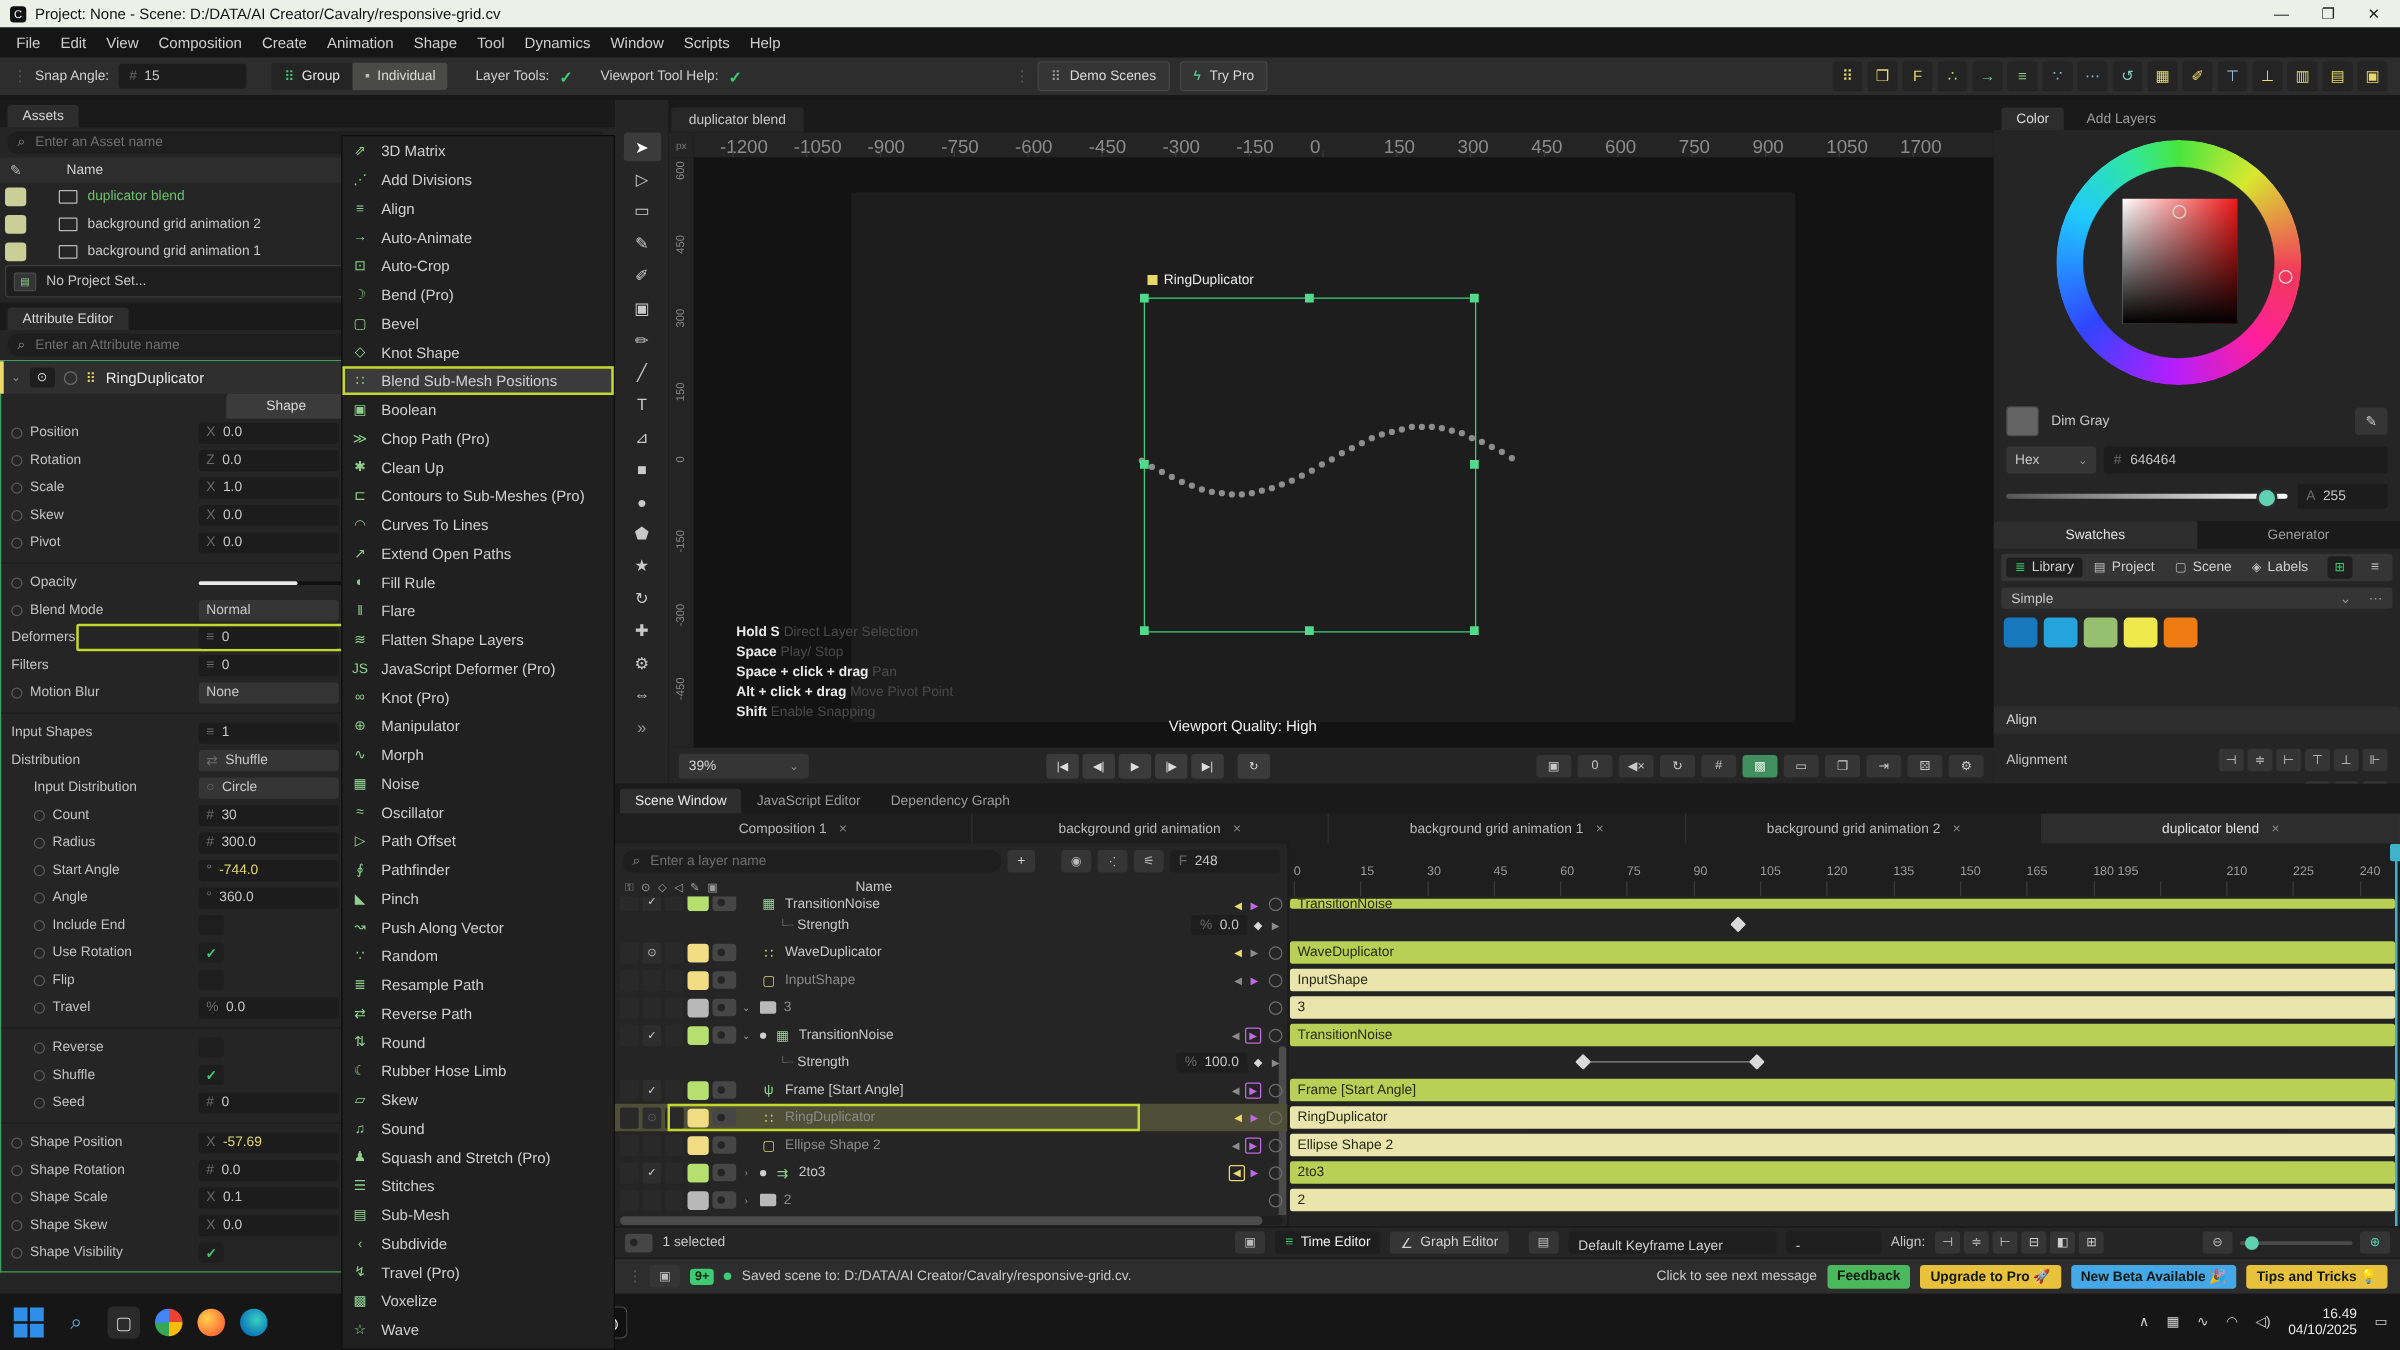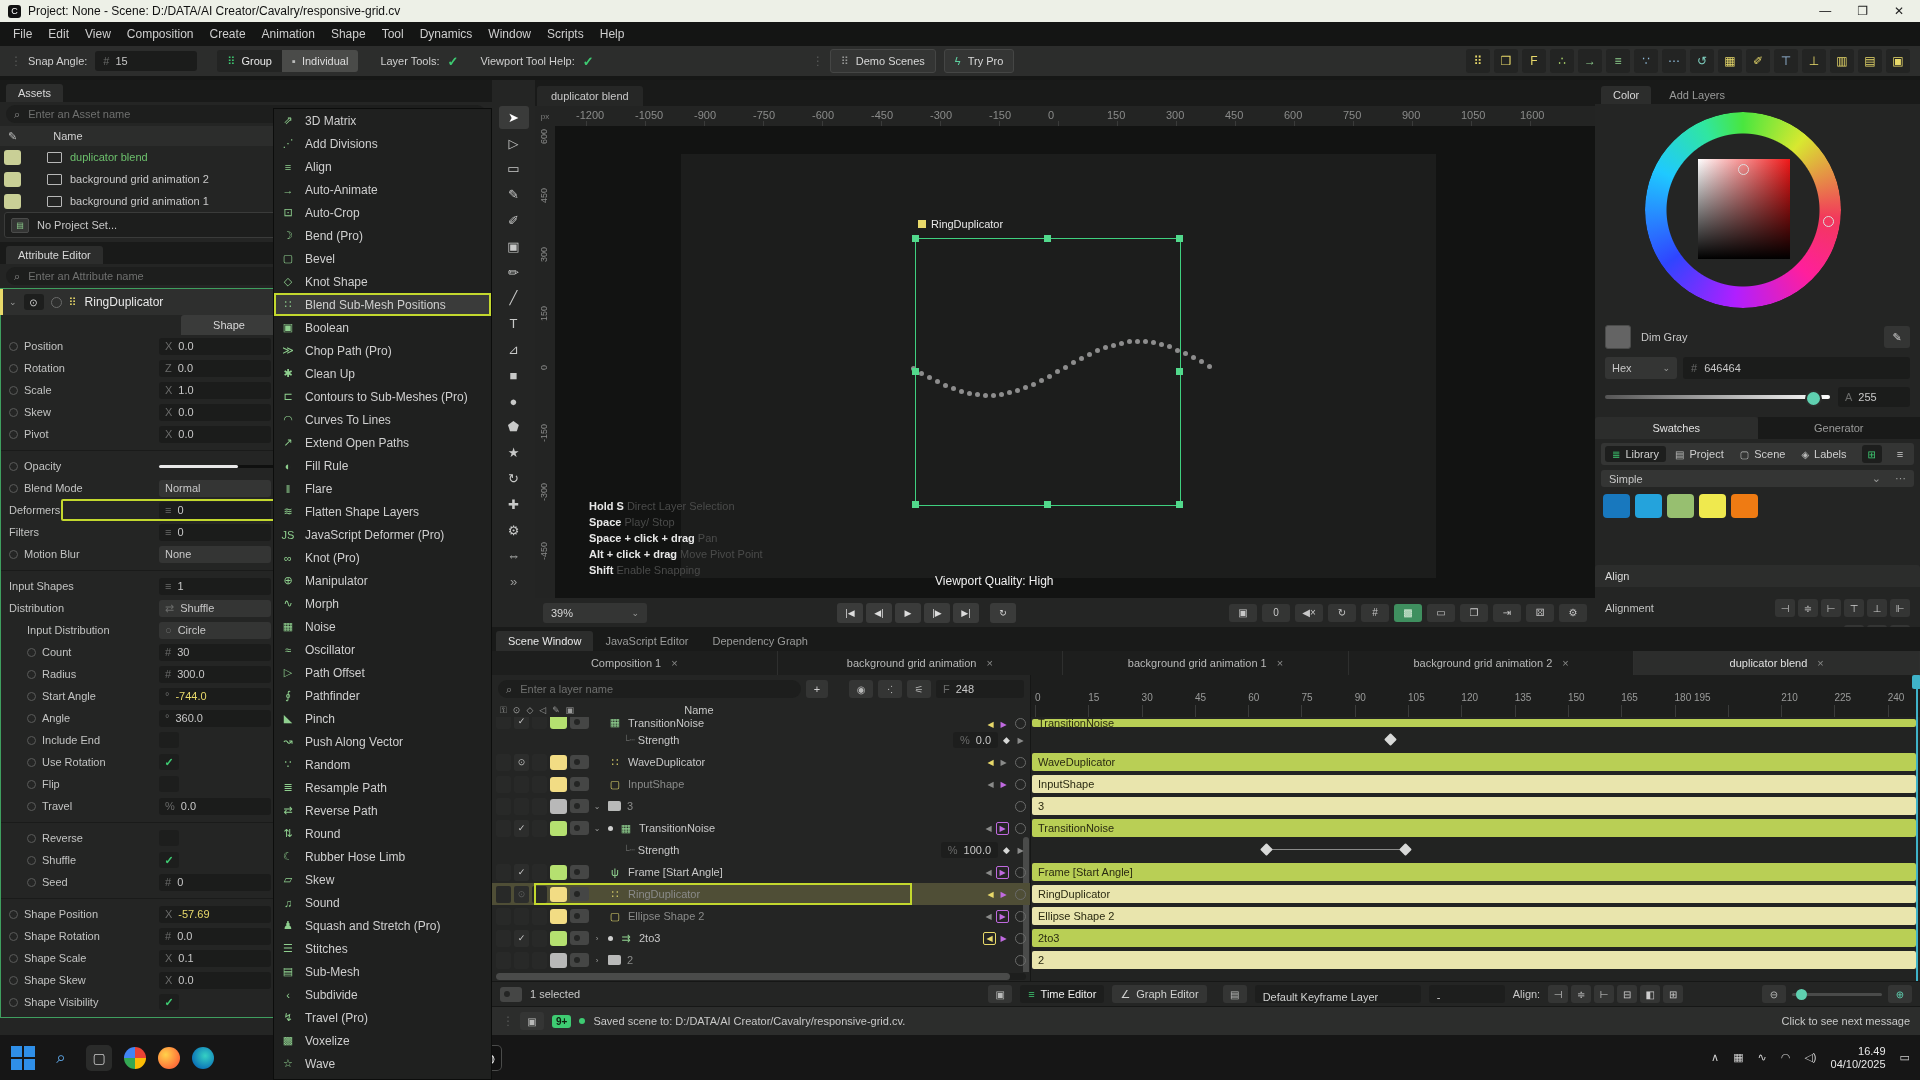--- a/index.html
+++ b/index.html
@@ -69,21 +69,21 @@
   .mi.sel:before{content:"";position:absolute;inset:0;border:2px solid #c3d82e;}
   
   .toolstrip{left:492px;top:80px;width:43px;height:547px;background:#242524;display:flex;flex-direction:column;align-items:center;padding-top:26px;box-sizing:border-box;gap:3px;}
   .tool{width:30px;height:27px;display:flex;align-items:center;justify-content:center;color:#c8c9c8;font-size:13px;border-radius:3px;}
   .tool.on{background:#3a3b3a;color:#fff;}
   .tool.more{margin-top:auto;margin-bottom:34px;color:#9a9b9a;}
   
   .vp{left:535px;top:80px;width:1060px;height:547px;background:#161716;}
   .vp-tabs{height:26px;background:#191a19;display:flex;align-items:flex-end;}
   .vp-tab{background:#262726;color:#c8c8c8;padding:4px 14px;border-radius:3px 3px 0 0;margin-left:2px;}
-  .vp-ruler-top{position:absolute;left:20px;top:26px;right:0;height:20px;background:#232423;color:#8a8b8a;font-size:11px;overflow:hidden;}
+  .vp-ruler-top{position:absolute;left:20px;top:26px;right:0;height:20px;background:#232423;color:#8a8b8a;font-size:15px;overflow:hidden;}
   .vp-corner{position:absolute;left:0;top:26px;width:20px;height:20px;background:#232423;color:#7a7b7a;font-size:8px;display:flex;align-items:center;justify-content:center;}
   .vp-ruler-left{position:absolute;left:0;top:46px;width:20px;bottom:29px;background:#232423;color:#8a8b8a;font-size:9px;overflow:hidden;}
   .rlab{position:absolute;top:3px;}
   .rlabv{position:absolute;left:4px;writing-mode:vertical-rl;transform:rotate(180deg);}
   .vp-canvas{position:absolute;left:20px;top:46px;right:0;bottom:29px;background:#121312;overflow:hidden;}
   .comp{position:absolute;background:#1c1d1c;}
   .selbox{position:absolute;border:1px solid #3fd07f;}
   .handle{position:absolute;width:7px;height:7px;background:#52d98c;margin:-4px;}
   .sellab{position:absolute;display:flex;align-items:center;gap:5px;color:#e8e8e8;font-size:11px;}
   .sellab i{width:8px;height:8px;background:#e8d96a;display:block;}
@@ -639,21 +639,21 @@
         <span class="rlab" style="left: 670px;">450</span>
         <span class="tickm" style="left: 680px; height: 5px; bottom: 0px;"></span>
         <span class="rlab" style="left: 729px;">600</span>
         <span class="tickm" style="left: 739px; height: 5px; bottom: 0px;"></span>
         <span class="rlab" style="left: 788px;">750</span>
         <span class="tickm" style="left: 798px; height: 5px; bottom: 0px;"></span>
         <span class="rlab" style="left: 847px;">900</span>
         <span class="tickm" style="left: 857px; height: 5px; bottom: 0px;"></span>
         <span class="rlab" style="left: 906px;">1050</span>
         <span class="tickm" style="left: 916px; height: 5px; bottom: 0px;"></span>
-        <span class="rlab" style="left: 965px;">1600</span>
+        <span class="rlab" style="left: 965px;">1700</span>
         <span class="tickm" style="left: 975px; height: 5px; bottom: 0px;"></span>
       </div>
     <div class="vp-ruler-left" id="ruler-left">
         <span class="rlabv" style="top: 3px;">600</span>
         <span class="rlabv" style="top: 62px;">450</span>
         <span class="rlabv" style="top: 121px;">300</span>
         <span class="rlabv" style="top: 180px;">150</span>
         <span class="rlabv" style="top: 239px;">0</span>
         <span class="rlabv" style="top: 298px;">-150</span>
         <span class="rlabv" style="top: 357px;">-300</span>
@@ -1244,20 +1244,26 @@
         <span class="licon" style="color:#5fd0b0">⊕</span>
       </span>
     </div>
     <div class="statusbar">
       <span class="grip">⋮</span>
       <span class="licon">▣</span>
       <span class="badge">9+</span>
       <span class="gdot"></span>
       <span>Saved scene to: D:/DATA/AI Creator/Cavalry/responsive-grid.cv.</span>
       <span class="snext">Click to see next message</span>
+      <span id="status-buttons" style="display:flex;gap:8px">
+          <span class="sbtn" style="background: rgb(76, 184, 94);">Feedback</span>
+          <span class="sbtn" style="background: rgb(232, 194, 60);">Upgrade to Pro 🚀</span>
+          <span class="sbtn" style="background: rgb(69, 168, 232);">New Beta Available 🎉</span>
+          <span class="sbtn" style="background: rgb(232, 194, 60);">Tips and Tricks 💡</span>
+        </span>
     </div>
   </div>
 
   <div class="abs defmenu" id="defmenu">
       <div class="mi">
         <span class="mico">⇗</span>
         <span>3D Matrix</span>
       </div>
       <div class="mi">
         <span class="mico">⋰</span>

